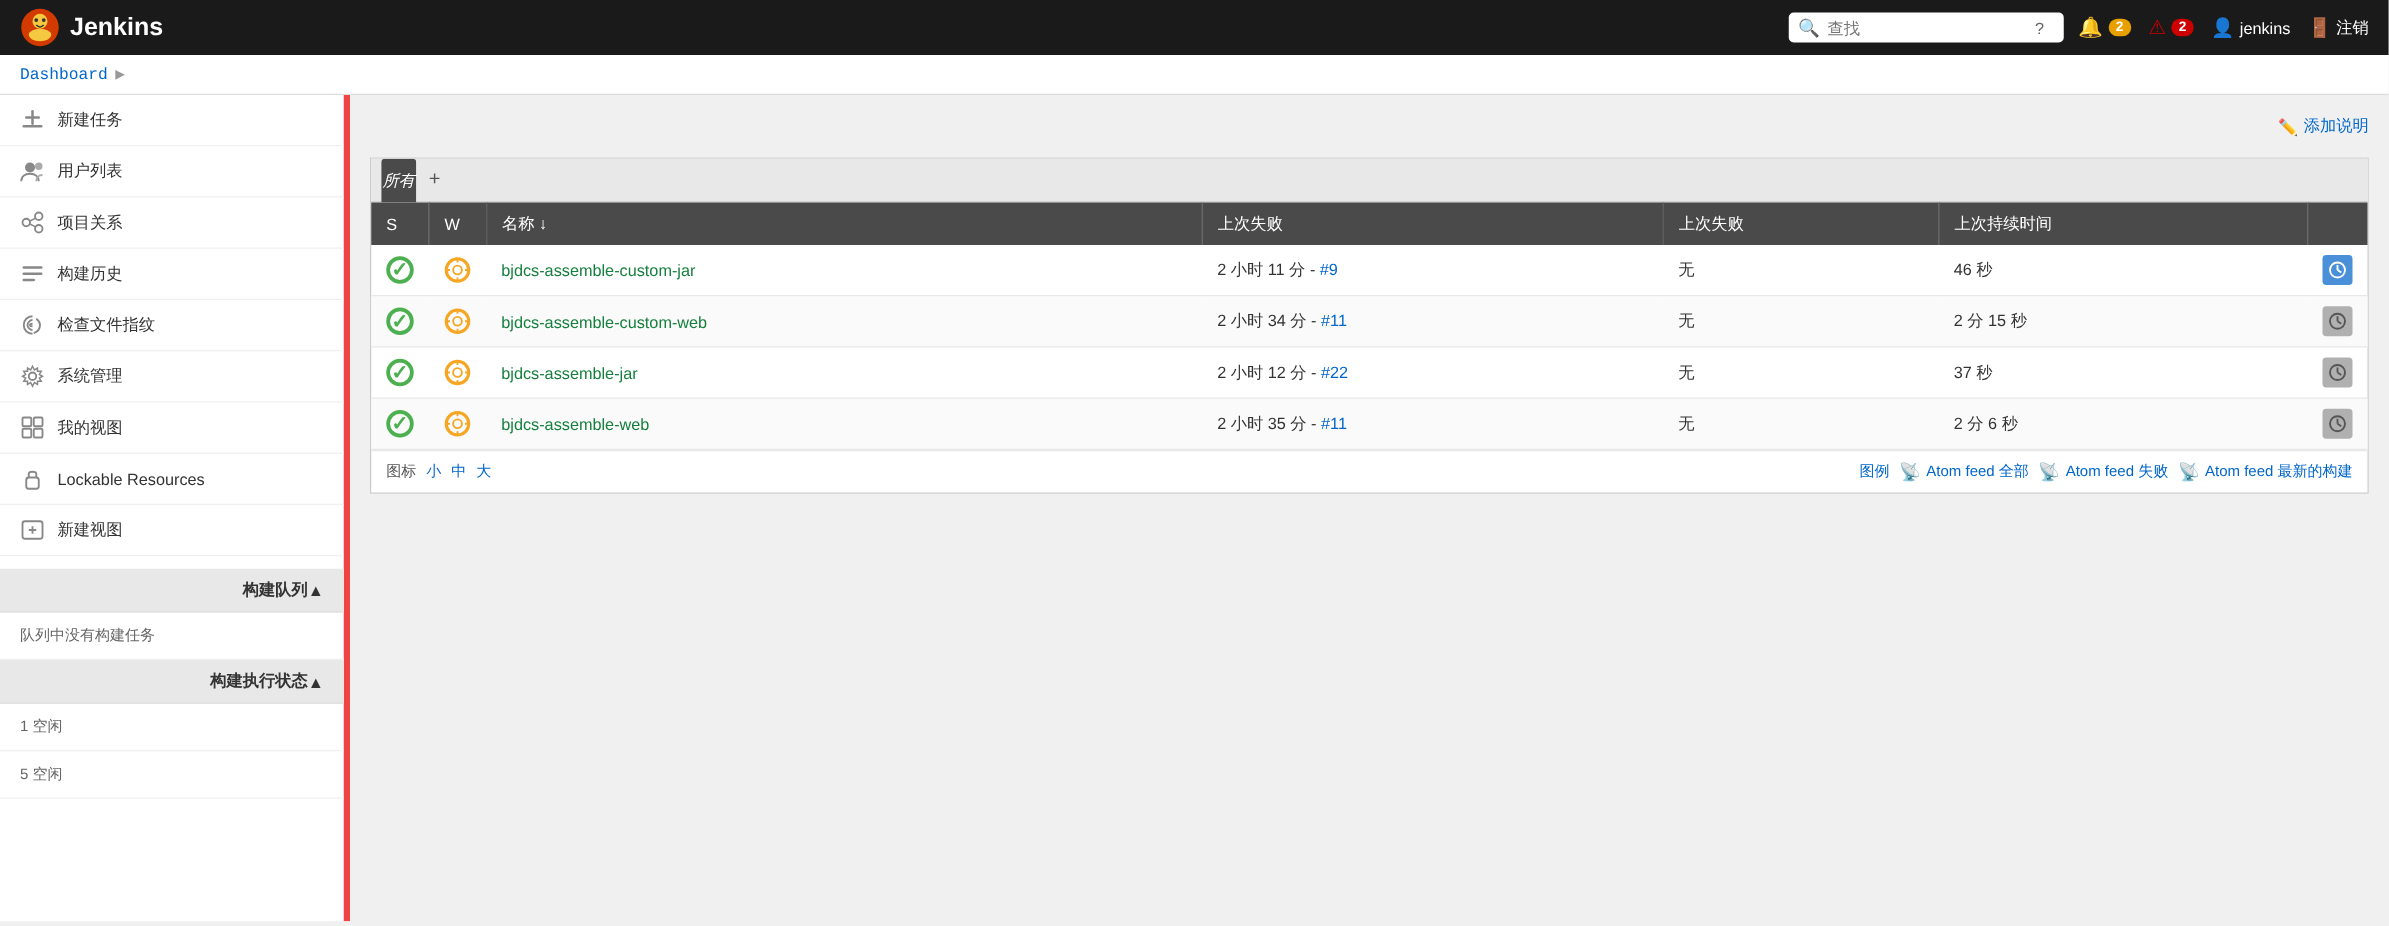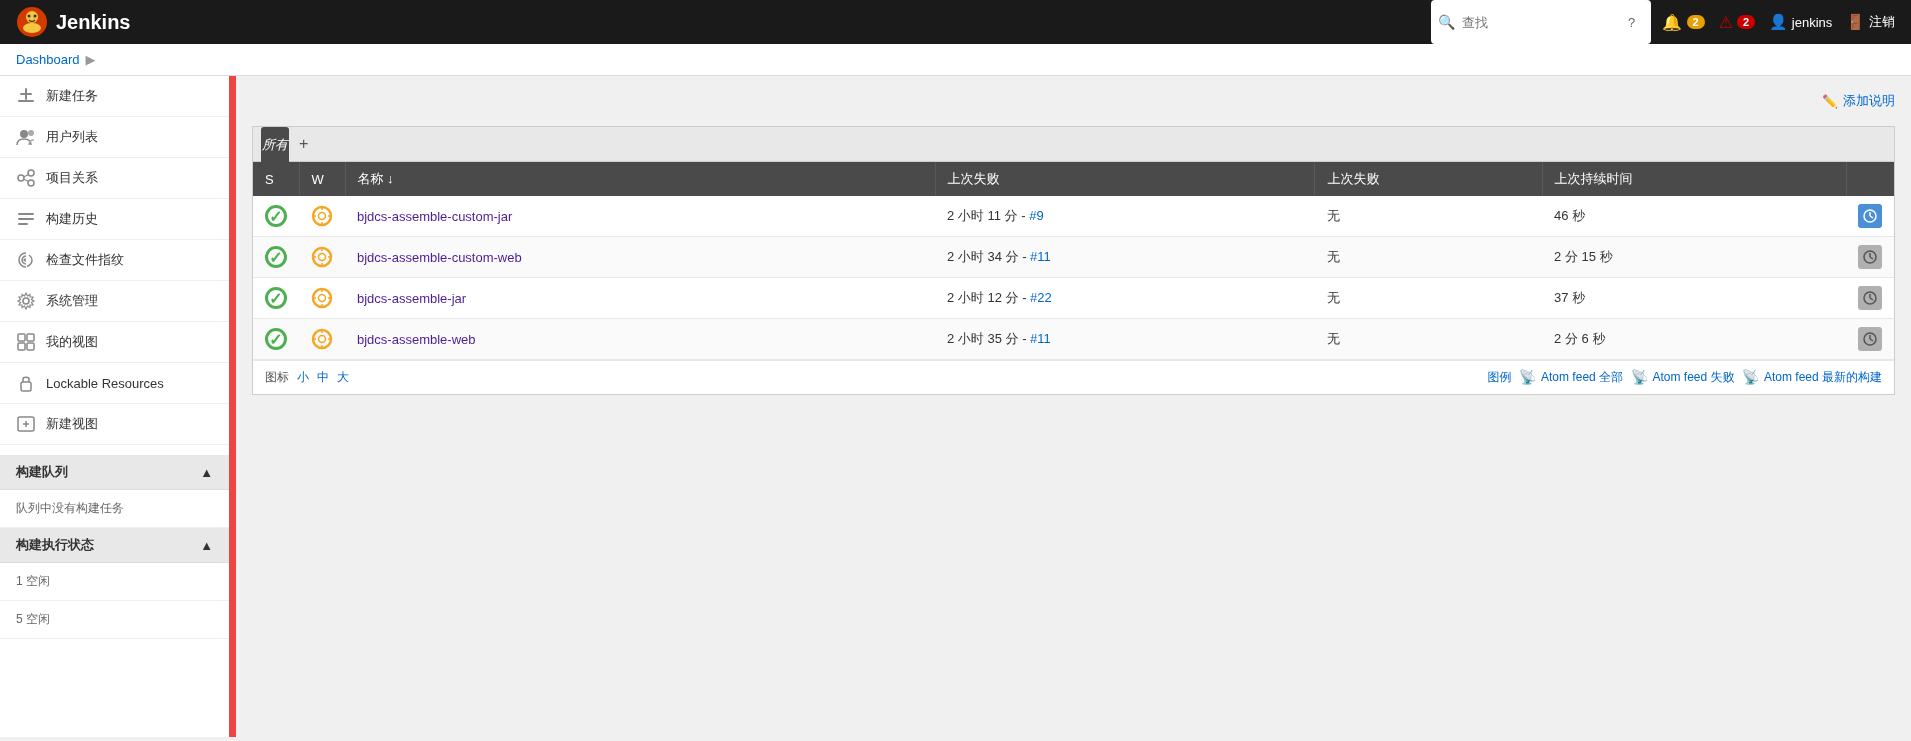--- a/index.html
+++ b/index.html
@@ -4,20 +4,21 @@
   <style>
     * { box-sizing: border-box; margin: 0; padding: 0; }
     body { font-family: 'Microsoft YaHei', Arial, sans-serif; font-size: 13px; background: #f0f0f0; color: #333; }
 
     
     .header {
       background: #1a1a1a;
       color: #fff;
       height: 44px;
       display: flex;
+      align-items: center;
       padding: 0 16px;
       gap: 12px;
     }
     .header-logo {
       display: flex;
       align-items: center;
       gap: 8px;
       font-size: 20px;
       font-weight: bold;
       color: #fff;
@@ -84,34 +85,35 @@
 
     
     .breadcrumb {
       background: #fff;
       border-bottom: 1px solid #ddd;
       padding: 8px 16px;
       display: flex;
       align-items: center;
       gap: 6px;
       font-size: 13px;
+      font-family: Liberation Mono, monospace;
     }
     .breadcrumb a { color: #0066cc; text-decoration: none; }
 
     
     .layout {
       display: flex;
       min-height: calc(100vh - 80px);
     }
 
     
     .sidebar {
-      width: 236px;
+      width: 280px;
       background: #fff;
-      border-right: 7px solid #ef4444;
+      border-right: 5px solid #ef4444;
       flex-shrink: 0;
       padding: 0;
     }
     .sidebar-item {
       display: flex;
       align-items: center;
       gap: 10px;
       padding: 10px 16px;
       cursor: pointer;
       color: #333;
@@ -127,21 +129,21 @@
       justify-content: center;
       flex-shrink: 0;
     }
     .sidebar-section {
       background: #e8e8e8;
       padding: 8px 16px;
       font-weight: bold;
       font-size: 13px;
       display: flex;
       align-items: center;
-      justify-content: space-between;
+      justify-content: flex-end;
       border-bottom: 1px solid #ddd;
       margin-top: 10px;
     }
     .sidebar-section-content {
       padding: 10px 16px;
       font-size: 12px;
       color: #666;
       border-bottom: 1px solid #f0f0f0;
     }
 
@@ -213,21 +215,21 @@
       border-right: 1px solid #5a5a5a;
     }
     .jobs-table th:last-child { border-right: none; }
     .jobs-table td {
       padding: 8px 12px;
       border-bottom: 1px solid #e8e8e8;
       font-size: 13px;
       vertical-align: middle;
     }
     .jobs-table tr:nth-child(even) td { background: #fafafa; }
-    .job-link { color: #4c1d95; text-decoration: none; }
+    .job-link { color: #15803d; text-decoration: none; }
     .build-link { color: #0066cc; text-decoration: none; }
 
     
     .status-success {
       width: 22px;
       height: 22px;
       border: 3px solid #4caf50;
       border-radius: 50%;
       display: flex;
       align-items: center;

